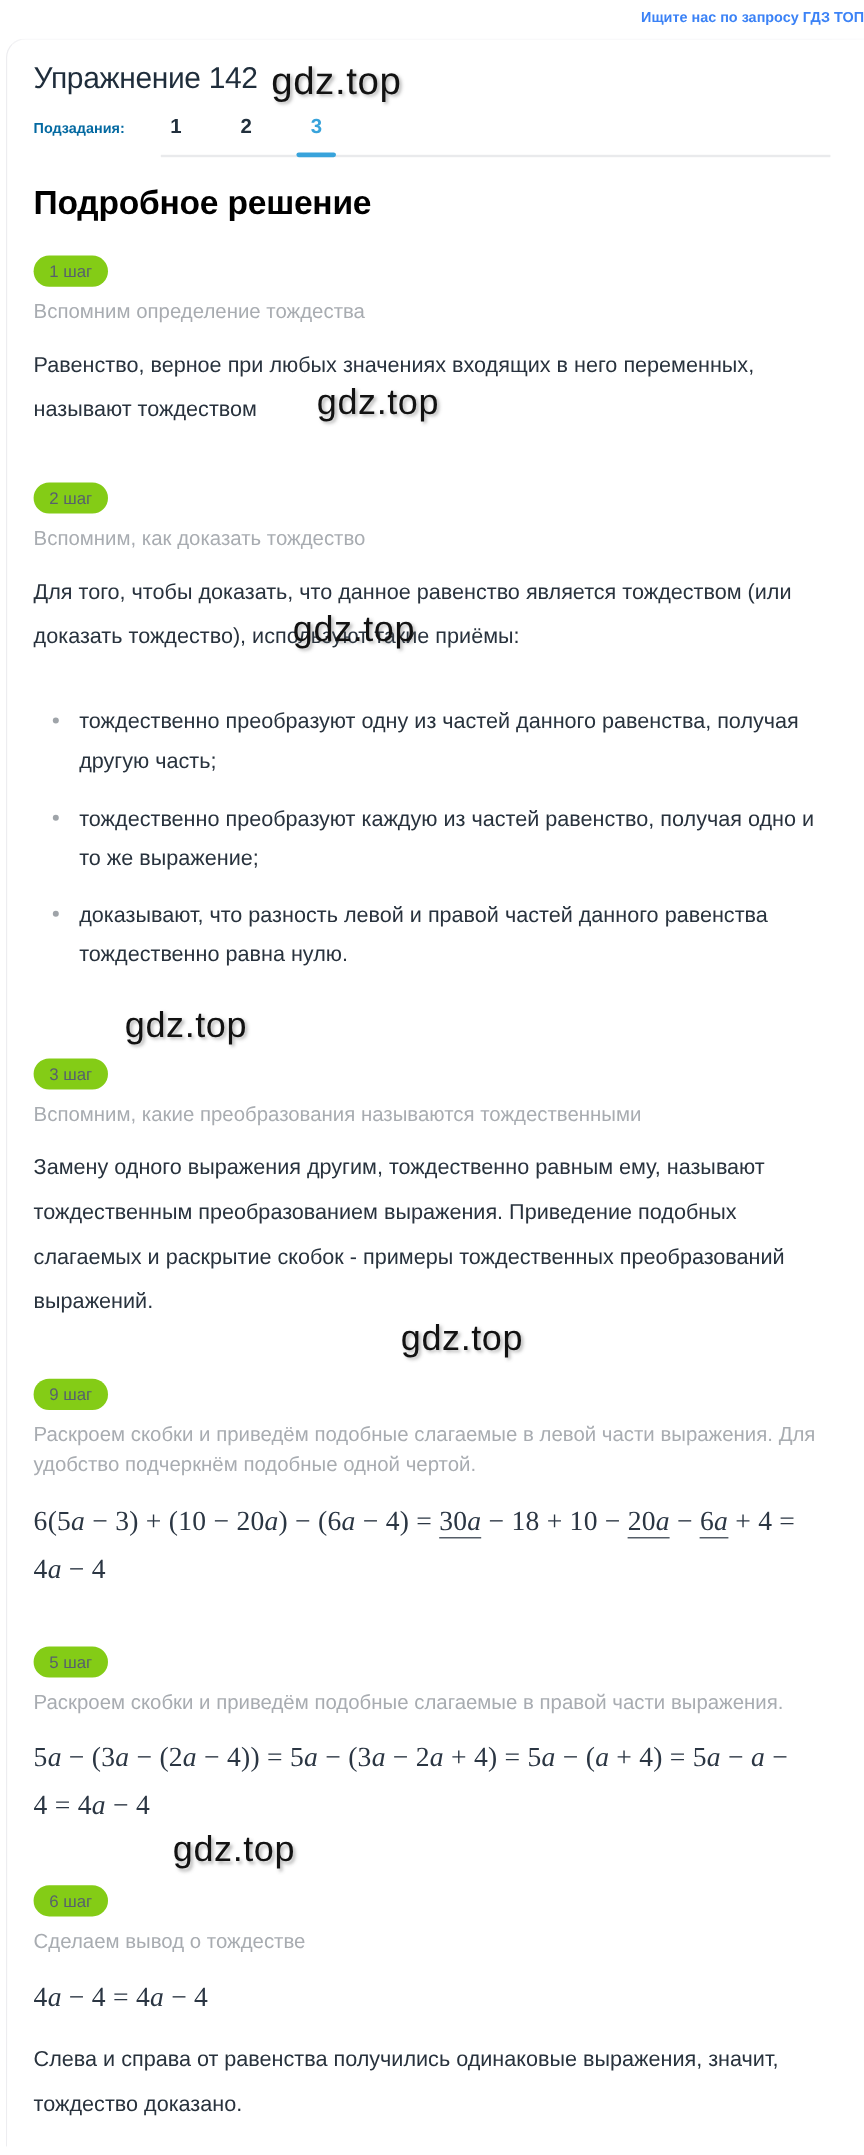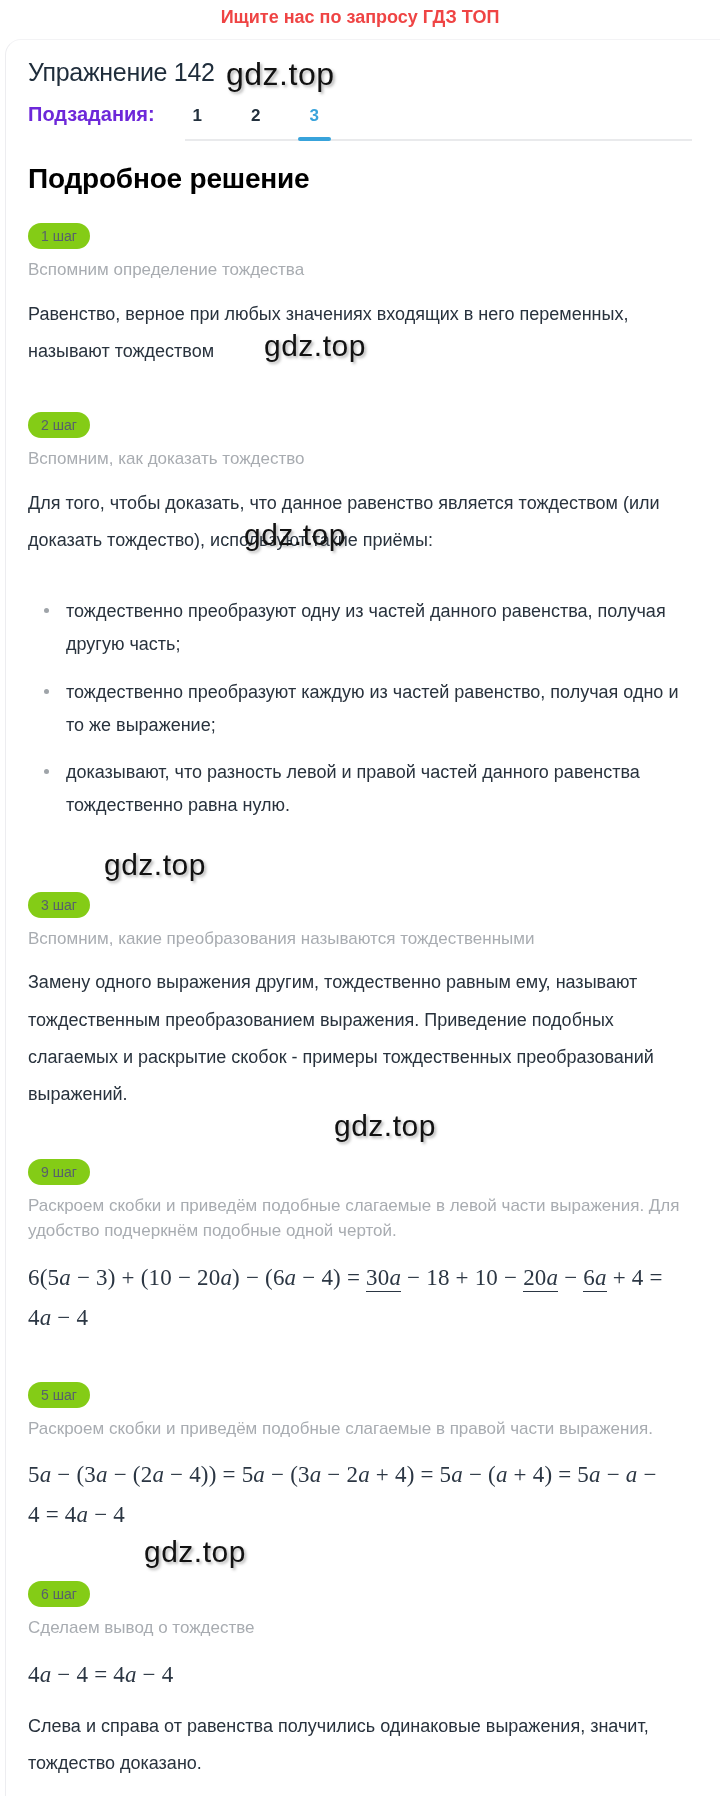--- a/index.html
+++ b/index.html
@@ -1,34 +1,34 @@
 <!DOCTYPE html>
 <html><head>
 <meta charset="utf-8">
 <style>
   * { margin:0; padding:0; box-sizing:border-box; }
   html,body { background:#ffffff; }
   body { font-family:"Liberation Sans","DejaVu Sans",sans-serif; }
   .page { position:relative; width:720px; height:1796px; margin:0 auto; background:#fff; overflow:hidden; }
 
-  .top-link { display:block; text-align:center; padding-top:7px; font-size:18px; font-weight:600;
-              color:#ef4444; text-decoration:none; }
+  .top-link { display:block; text-align:right; padding-top:7px; font-size:12px; font-weight:600;
+              color:#3b82f6; text-decoration:none; }
 
   .card { margin:11px 0 0 5px; border-left:1px solid #ededf0; border-top:1px solid #f3f3f5;
           border-radius:16px 0 0 0; padding:18px 28px 16px 22px; min-height:1672px; }
 
   .ex-header { position:relative; }
   .ex-title { font-size:25px; font-weight:400; color:#1f2d3b; letter-spacing:-0.3px; }
 
   .wm { position:absolute; font-size:30px; font-weight:500; color:#121212; letter-spacing:0.5px;
         white-space:nowrap; text-shadow:2px 2px 3px rgba(90,90,90,0.45); pointer-events:none; z-index:5; }
   .wm-header { left:198px; top:-2px; font-size:32px; }
 
   .tabs-row { display:flex; align-items:baseline; margin-top:16px; }
-  .tabs-label { font-size:20px; font-weight:700; color:#6d28d9; flex:0 0 auto; }
+  .tabs-label { font-size:12px; font-weight:700; color:#0369a1; flex:0 0 auto; }
   .tabs { display:flex; flex:1; margin-left:30px; border-bottom:2px solid #e9eaec; padding-bottom:13px; }
   .tab { position:relative; background:none; border:none; font-family:inherit; font-size:17px; font-weight:600;
          color:#22303d; margin-right:33px; padding:0 8px; cursor:pointer; }
   .tab.active { color:#38a3db; }
   .tab.active::after { content:""; position:absolute; left:-4px; right:-4px; bottom:-15px; height:4px;
                        background:#38a3db; border-radius:3px; }
 
   .solution-heading { margin-top:22px; font-size:28px; font-weight:800; color:#000000; letter-spacing:-0.2px; }
 
   .step { position:relative; }

